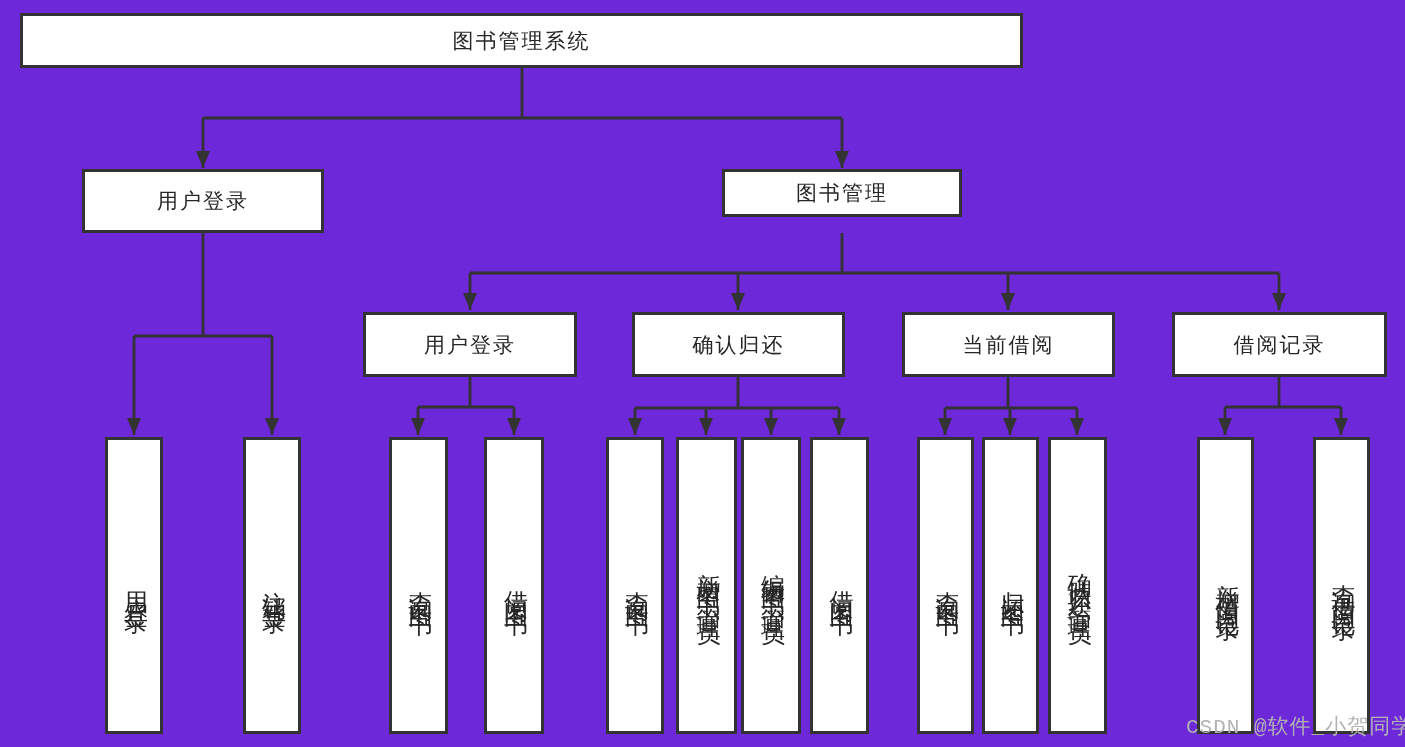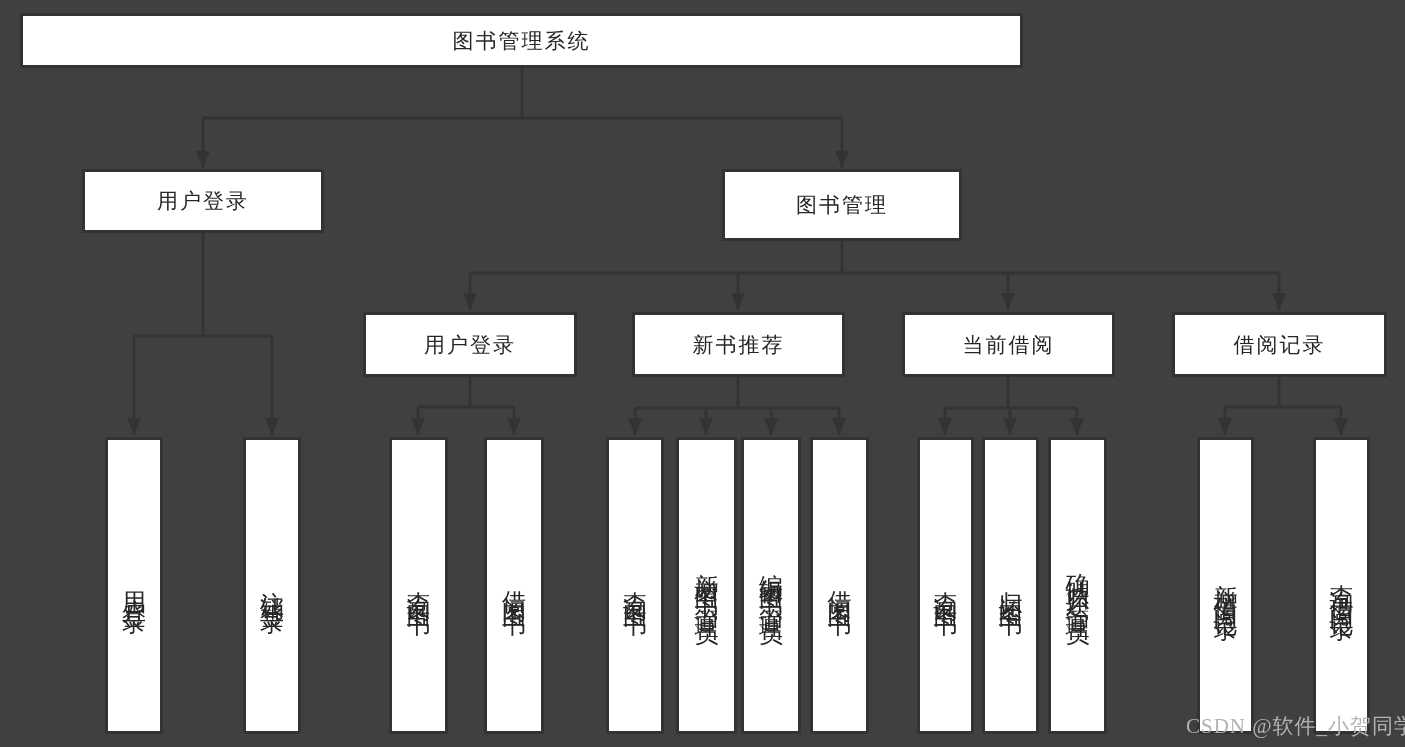--- a/index.html
+++ b/index.html
@@ -4,22 +4,22 @@
 <style>
   html, body {
     margin: 0;
     padding: 0;
     background: #ffffff;
   }
   .stage {
     position: relative;
     width: 1405px;
     height: 747px;
-    background: #404040;
-    font-family: Liberation Serif, serif;
+    background: #6d28d9;
+    font-family: Liberation Mono, monospace;
     overflow: hidden;
   }
   .wires {
     position: absolute;
     left: 0;
     top: 0;
     width: 1405px;
     height: 747px;
     pointer-events: none;
   }
@@ -111,29 +111,29 @@
     </g>
   </svg>
 
   <div class="node h" style="left:20px;top:13px;width:1003px;height:55px">
     <span class="lbl">图书管理系统</span>
   </div>
 
   <div class="node h" style="left:82px;top:169px;width:242px;height:64px">
     <span class="lbl">用户登录</span>
   </div>
-  <div class="node h" style="left:722px;top:169px;width:240px;height:72px">
+  <div class="node h" style="left:722px;top:169px;width:240px;height:48px">
     <span class="lbl">图书管理</span>
   </div>
 
   <div class="node h" style="left:363px;top:312px;width:214px;height:65px">
     <span class="lbl">用户登录</span>
   </div>
   <div class="node h" style="left:632px;top:312px;width:213px;height:65px">
-    <span class="lbl">新书推荐</span>
+    <span class="lbl">确认归还</span>
   </div>
   <div class="node h" style="left:1172px;top:312px;width:215px;height:65px">
     <span class="lbl">借阅记录</span>
   </div>
   <div class="node h" style="left:902px;top:312px;width:213px;height:65px">
     <span class="lbl">当前借阅</span>
   </div>
 
   <div class="node v" style="left:105px;top:437px;width:58px;height:297px">
     <span class="lbl">用户登录</span>

